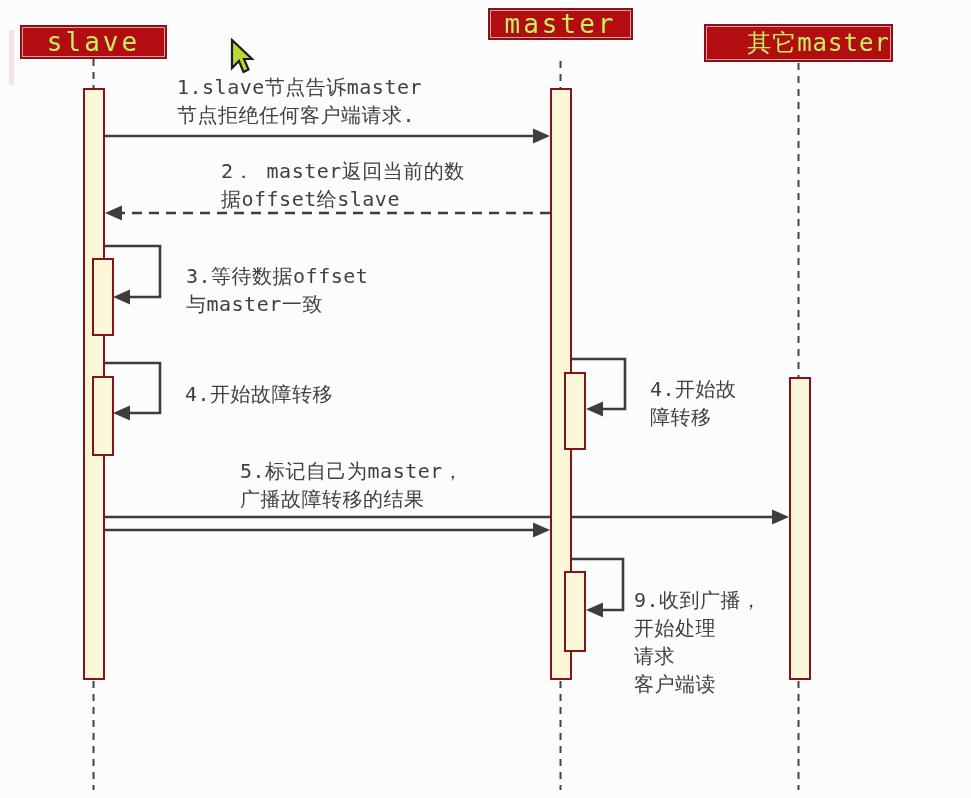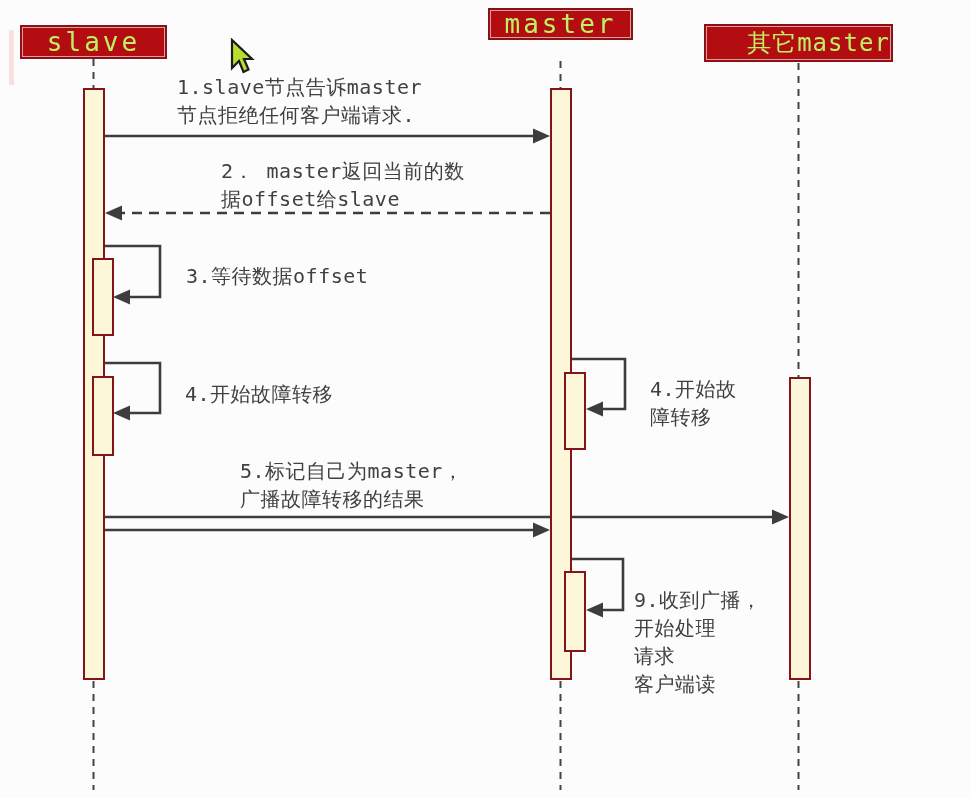--- a/index.html
+++ b/index.html
@@ -112,20 +112,21 @@
     <div>节点拒绝任何客户端请求.</div>
   </div>
 
   <div class="msg-label" style="left:183px; top:157px;margin-left:38px;">
     <div>2． master返回当前的数</div>
     <div>据offset给slave</div>
   </div>
 
   <div class="msg-label" style="left:186px; top:262px;">
     <div>3.等待数据offset</div>
+    <div>与master一致</div>
   </div>
 
   <div class="msg-label" style="left:185px; top:380px;">
     <div>4.开始故障转移</div>
   </div>
 
   <div class="msg-label" style="left:650px; top:375px;">
     <div>4.开始故</div>
     <div>障转移</div>
   </div>

